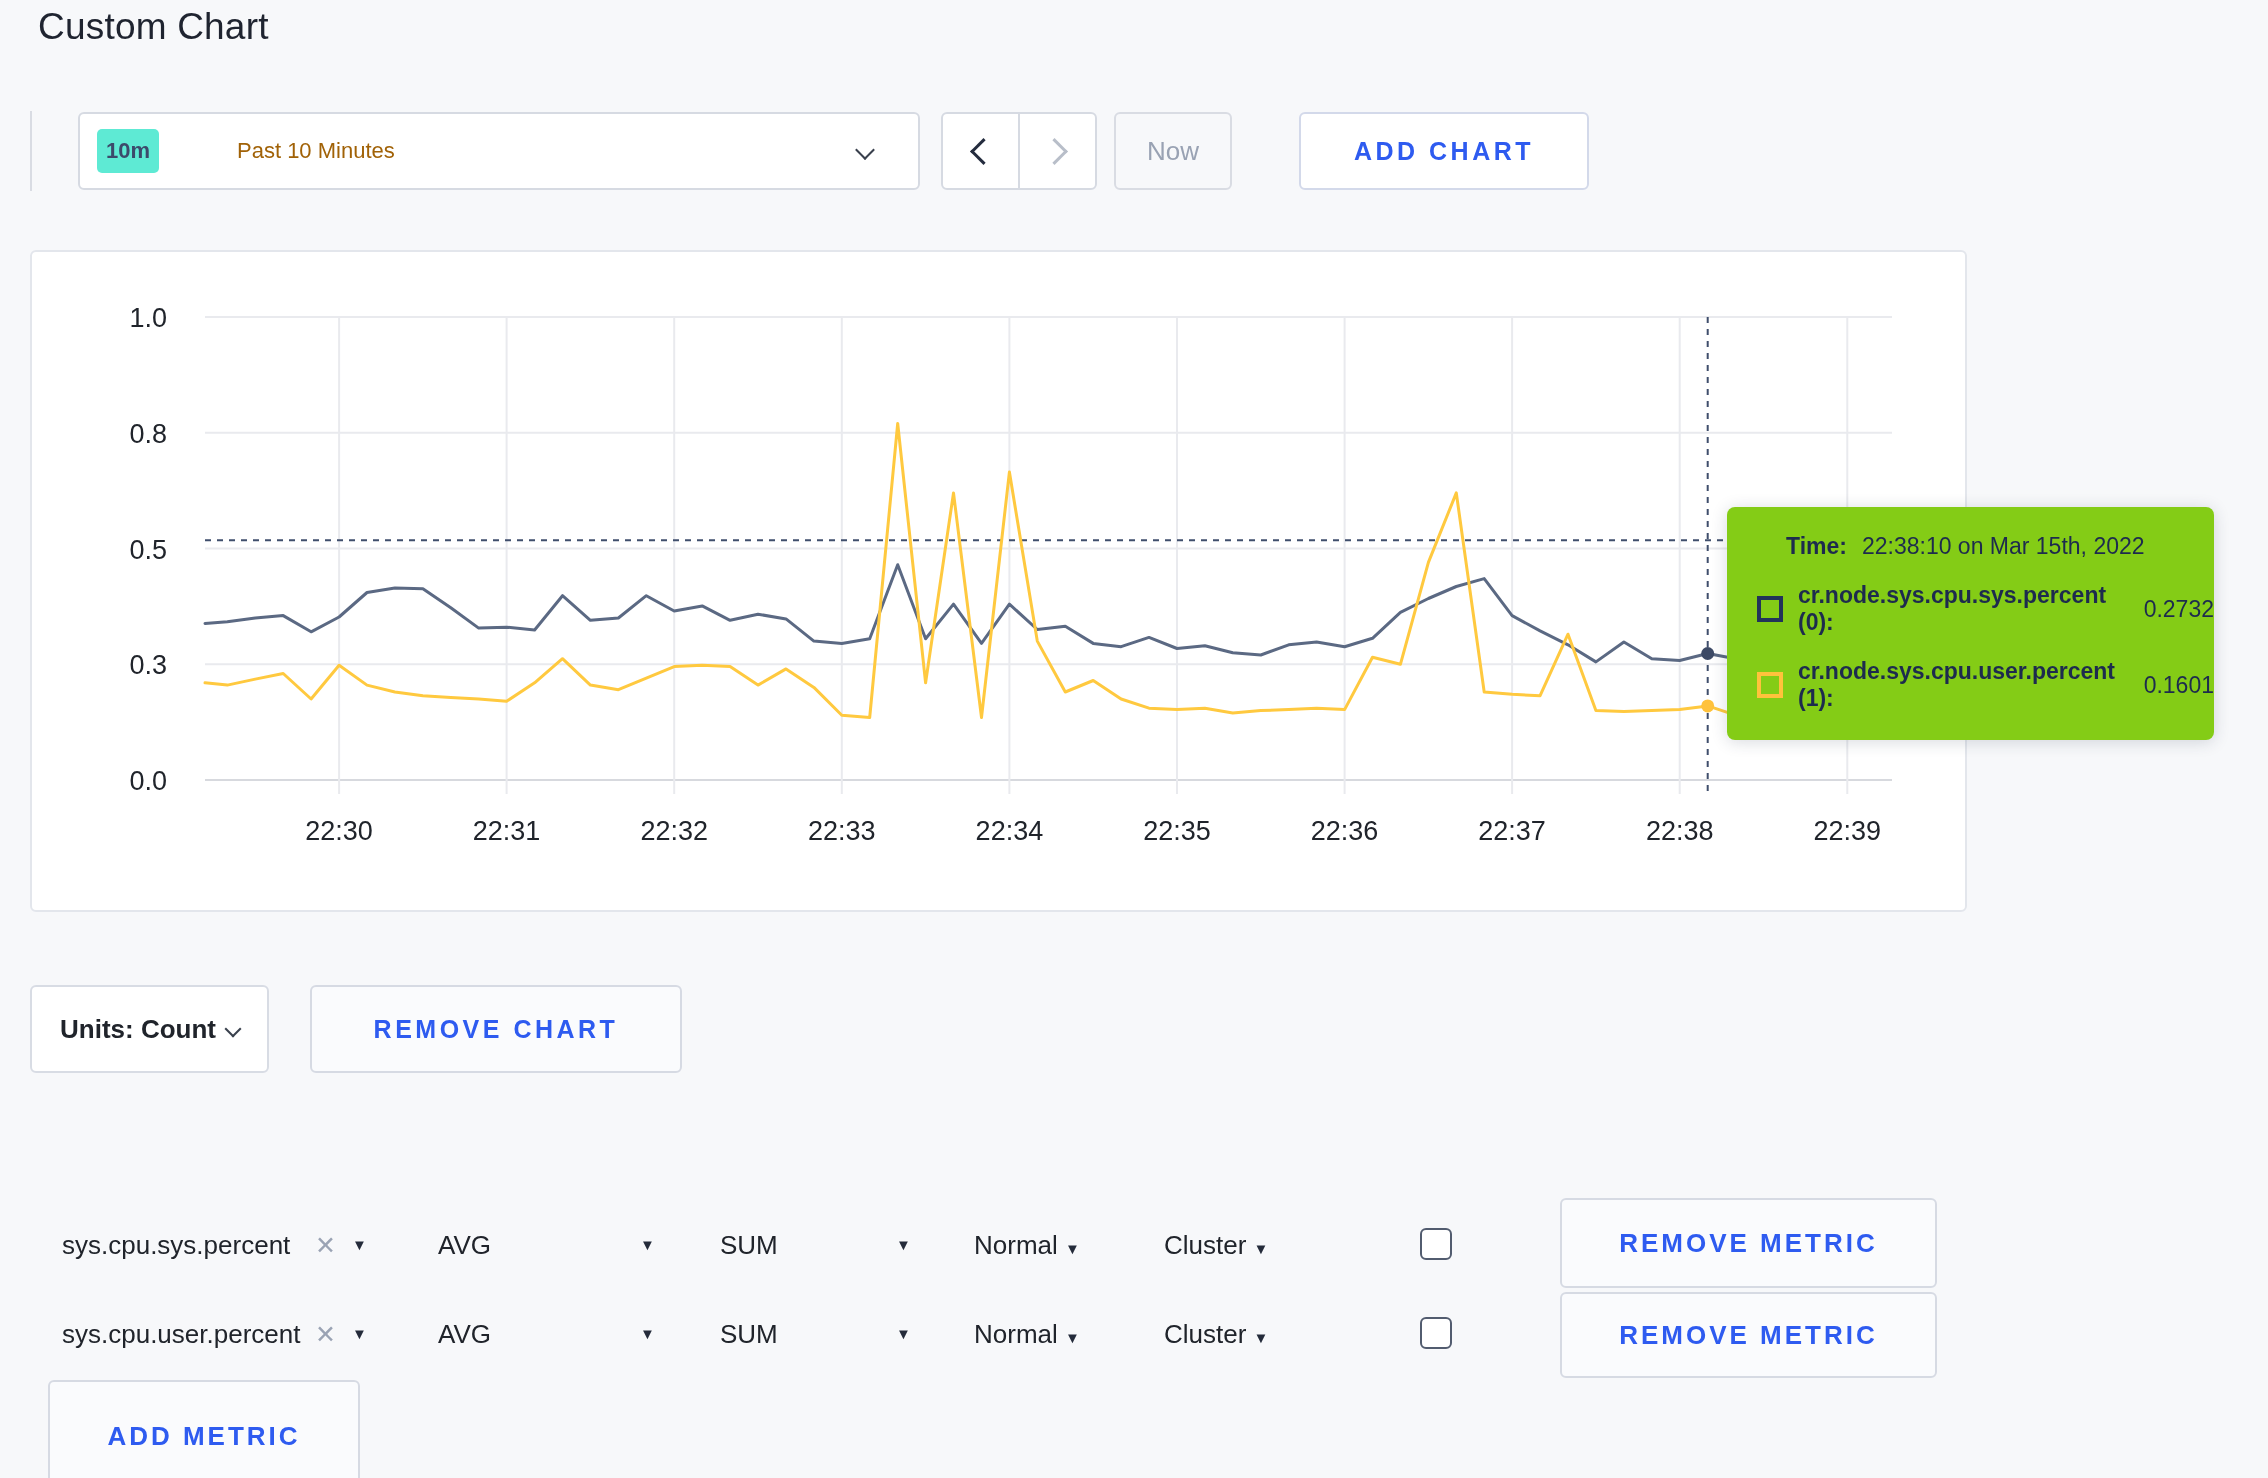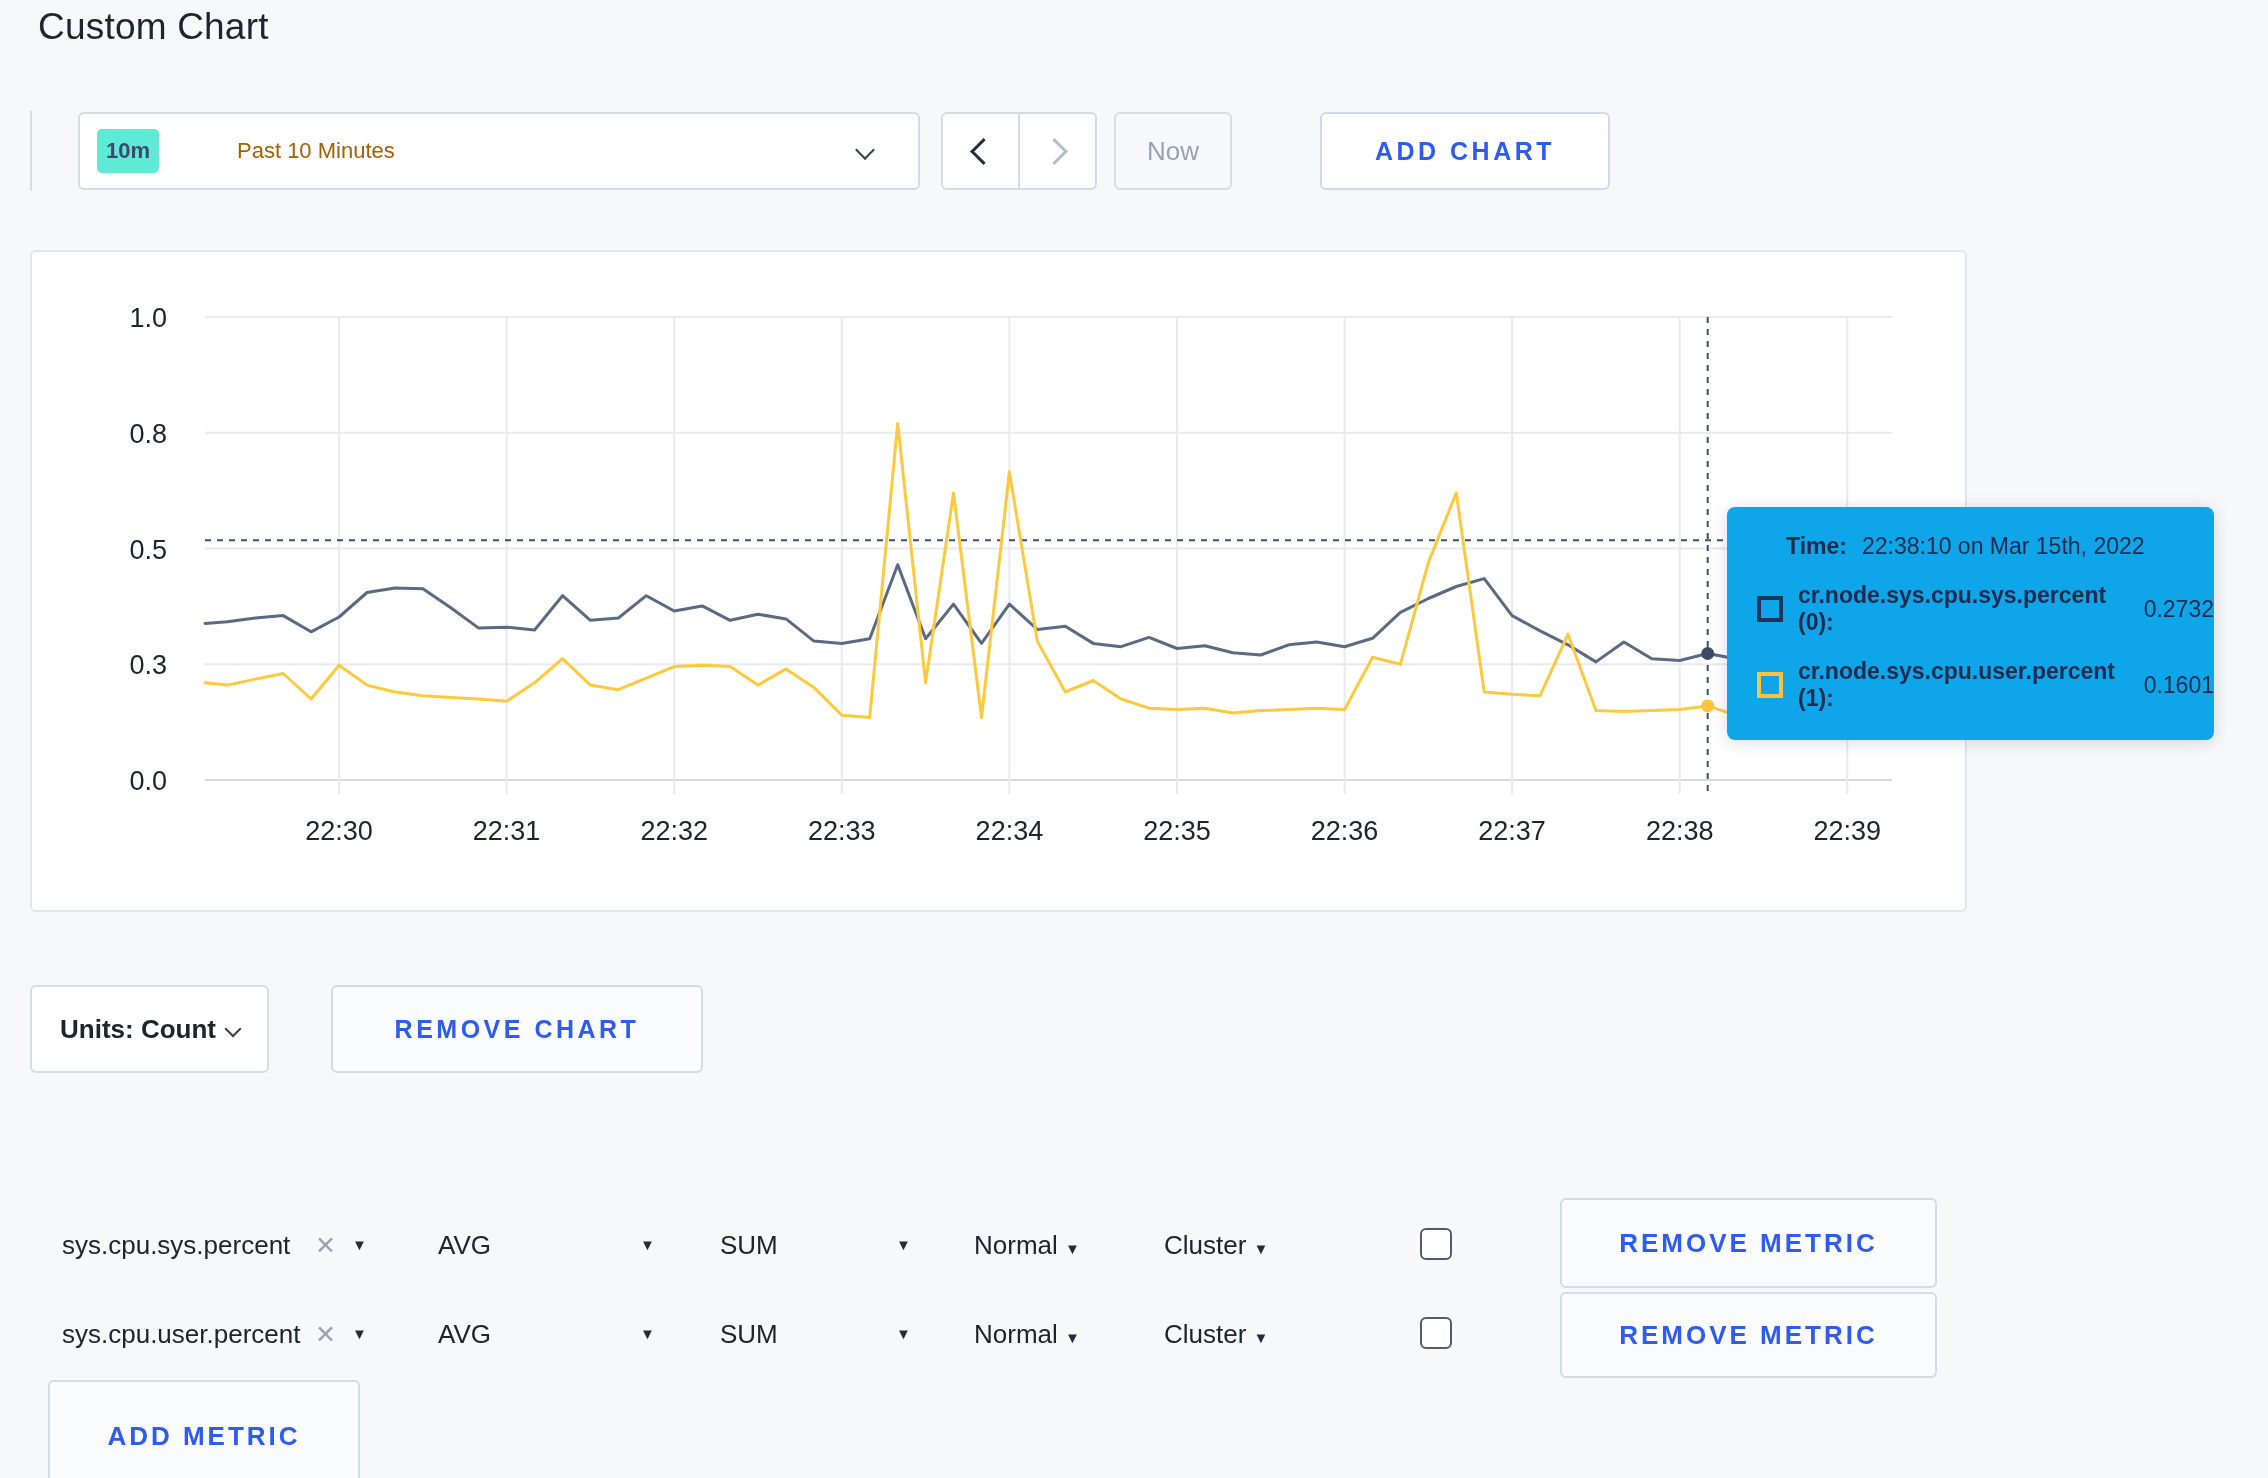--- a/index.html
+++ b/index.html
@@ -24,32 +24,32 @@
   .nav-cell{flex:1;display:flex;align-items:center;justify-content:center;}
   .nav-cell+.nav-cell{border-left:2px solid #d6dae2;}
   .chev-big{display:inline-block;width:16px;height:16px;border-style:solid;border-width:0 3.5px 3.5px 0;}
   .chev-left{border-color:#242c3e;transform:rotate(135deg);margin-left:6px;}
   .chev-right{border-color:#b8bec9;transform:rotate(-45deg);margin-right:6px;}
   .now-btn{left:1114px;top:112px;width:118px;height:78px;border:2px solid #d9dce3;border-radius:6px;
            box-sizing:border-box;display:flex;align-items:center;justify-content:center;
            font-size:26px;color:#99a2b3;}
   .blue-btn{background:#fff;border:2px solid #d3d9ea;border-radius:6px;box-sizing:border-box;
             display:flex;align-items:center;justify-content:center;font-size:25px;font-weight:700;
-            letter-spacing:3.5px;color:#2e5bf0;cursor:pointer;margin-left:21px;}
+            letter-spacing:3.5px;color:#2e5bf0;cursor:pointer;}
   .add-chart{left:1299px;top:112px;width:290px;height:78px;}
 
   
   .chart-card{left:30px;top:250px;width:1937px;height:662px;background:#fff;border:2px solid #e3e6ec;
               border-radius:6px;box-sizing:border-box;}
   .chart-card svg{position:absolute;left:0;top:0;}
   .tick{font-family:"Liberation Sans",sans-serif;font-size:27px;fill:#20242b;}
   .dash{stroke:#3f4e6c;stroke-width:2;stroke-dasharray:6 6;fill:none;}
 
   
-  .tooltip{left:1695px;top:255px;width:487px;background:#0ea5e9;border-radius:8px;z-index:6;
+  .tooltip{left:1695px;top:255px;width:487px;background:#84cc16;border-radius:8px;z-index:6;
            box-shadow:0 2px 16px rgba(40,50,80,.18);padding:26px 0 28px 30px;box-sizing:border-box;
            display:flex;flex-direction:column;gap:22px;color:#1d2b4e;font-size:23px;}
   .tt-time{padding-left:29px;}
   .tt-row{display:flex;align-items:center;}
   .tt-swatch{width:18px;height:18px;border:4px solid #22335a;margin-right:15px;flex:none;}
   .tt-bold{font-weight:700;}
   .tt-val{margin-left:15px;font-weight:400;}
 
   
   .units-select{left:30px;top:985px;width:239px;height:88px;background:#fff;border:2px solid #d8dce4;

